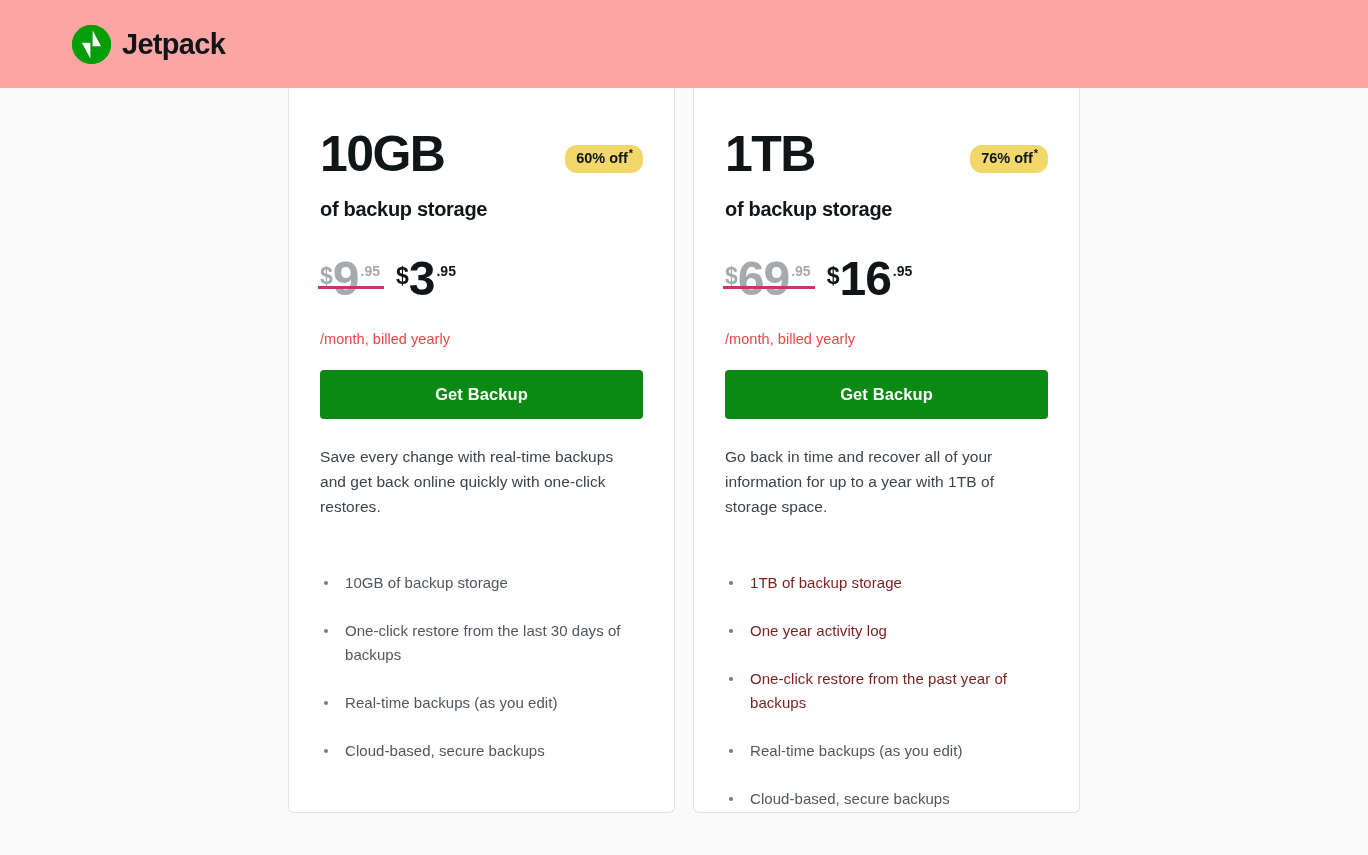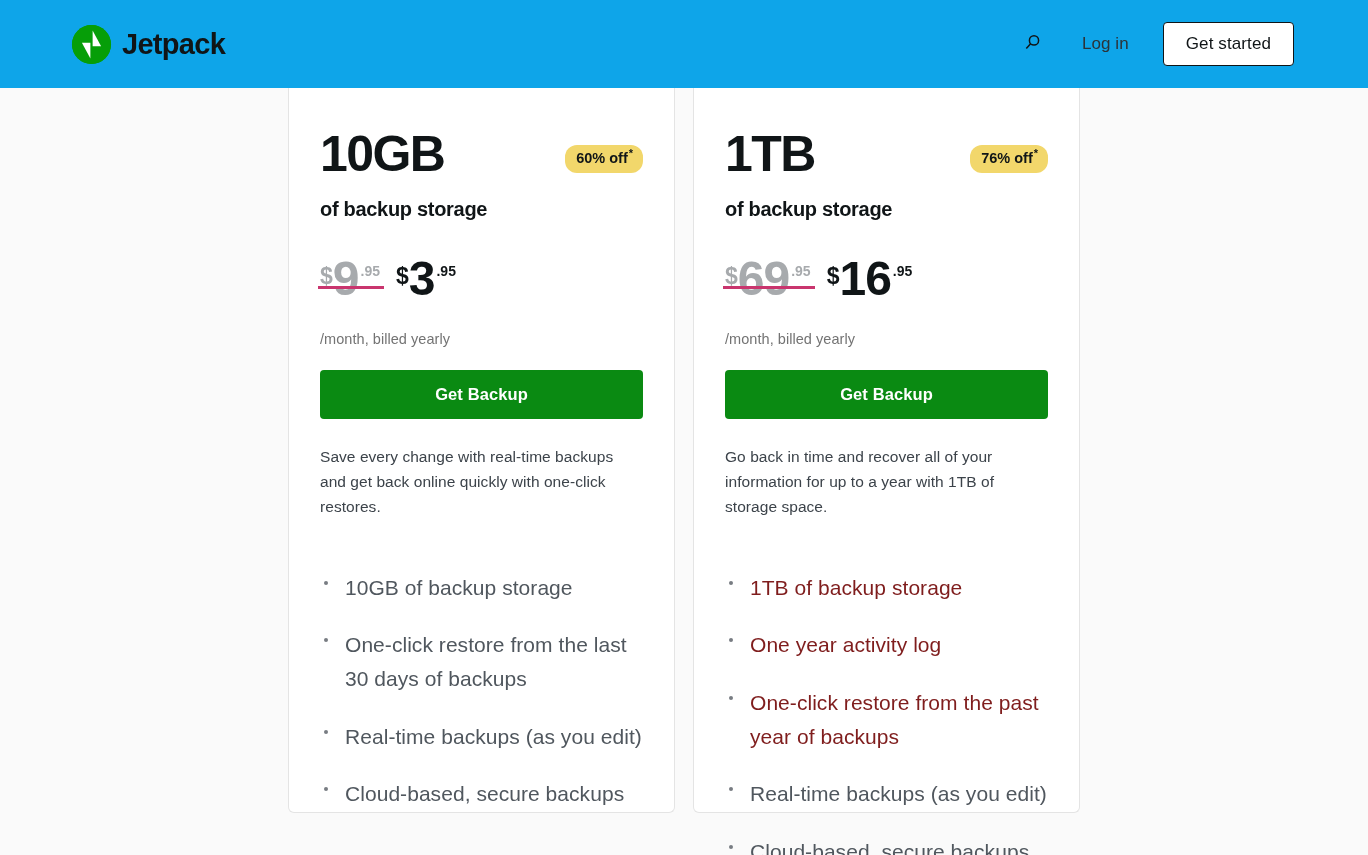--- a/index.html
+++ b/index.html
@@ -14,21 +14,21 @@
     font-family: "Liberation Sans", sans-serif;
     background: #ffffff;
     color: #101517;
     -webkit-font-smoothing: antialiased;
   }
 
   
   .site-header {
     position: relative;
     height: 88px;
-    background: #0ea5e9;
+    background: #fca5a5;
     display: flex;
     align-items: center;
     padding: 0 74px 0 72px;
     z-index: 5;
   }
 
   .brand {
     display: flex;
     align-items: center;
     gap: 11px;
@@ -238,21 +238,21 @@
   .price-new .cents {
     font-size: 14px;
     font-weight: bold;
     line-height: 1;
     margin-top: 5px;
     margin-left: 2px;
   }
 
   .billing-note {
     font-size: 14.5px;
-    color: #737373;
+    color: #ef4444;
     margin-top: 14px;
     letter-spacing: 0.05px;
   }
 
   .cta-btn {
     display: block;
     width: 100%;
     background: #0a8a12;
     color: #ffffff;
     font-family: "Liberation Sans", sans-serif;
@@ -274,21 +274,21 @@
     letter-spacing: 0.05px;
   }
 
   .feature-list {
     list-style: none;
     margin-top: 52px;
   }
   .feature-item {
     position: relative;
     padding-left: 25px;
-    font-size: 21px;
+    font-size: 15px;
     line-height: 1.6;
     color: #50575e;
     margin-bottom: 24px;
     letter-spacing: 0.05px;
   }
   .feature-item::before {
     content: "";
     position: absolute;
     left: 4px;
     top: 10px;
@@ -312,32 +312,20 @@
       <svg width="39" height="39" viewBox="0 0 39 39" aria-hidden="true">
         <circle cx="19.5" cy="19.5" r="19.5" fill="#069e08"></circle>
         <polygon points="20.6,5.5 20.6,21.2 29.1,21.2" fill="#ffffff"></polygon>
         <polygon points="18.4,33.5 18.4,17.8 9.9,17.8" fill="#ffffff"></polygon>
       </svg>
     </span>
     <span class="brand-name">Jetpack</span>
   </a>
 
 
-  <div class="header-right">
-    <button class="search-btn">
-      <span>
-        <svg width="19" height="19" viewBox="0 0 19 19" aria-hidden="true">
-          <circle cx="11" cy="7.4" r="4.6" fill="none" stroke="#101517" stroke-width="1.5"></circle>
-          <line x1="7.6" y1="10.8" x2="3.3" y2="15.4" stroke="#101517" stroke-width="1.5"></line>
-        </svg>
-      </span>
-    </button>
-    <a class="login-link" href="#">Log in</a>
-    <button class="get-started-btn">Get started</button>
-  </div>
 </header>
 
 <main class="page-body">
   <div class="cards-wrap">
 
     <section class="pricing-card">
       <div class="card-head">
         <div class="tier-size">10GB</div>
         <div class="discount-badge">
           <span>60% off</span><span class="badge-star">*</span>

